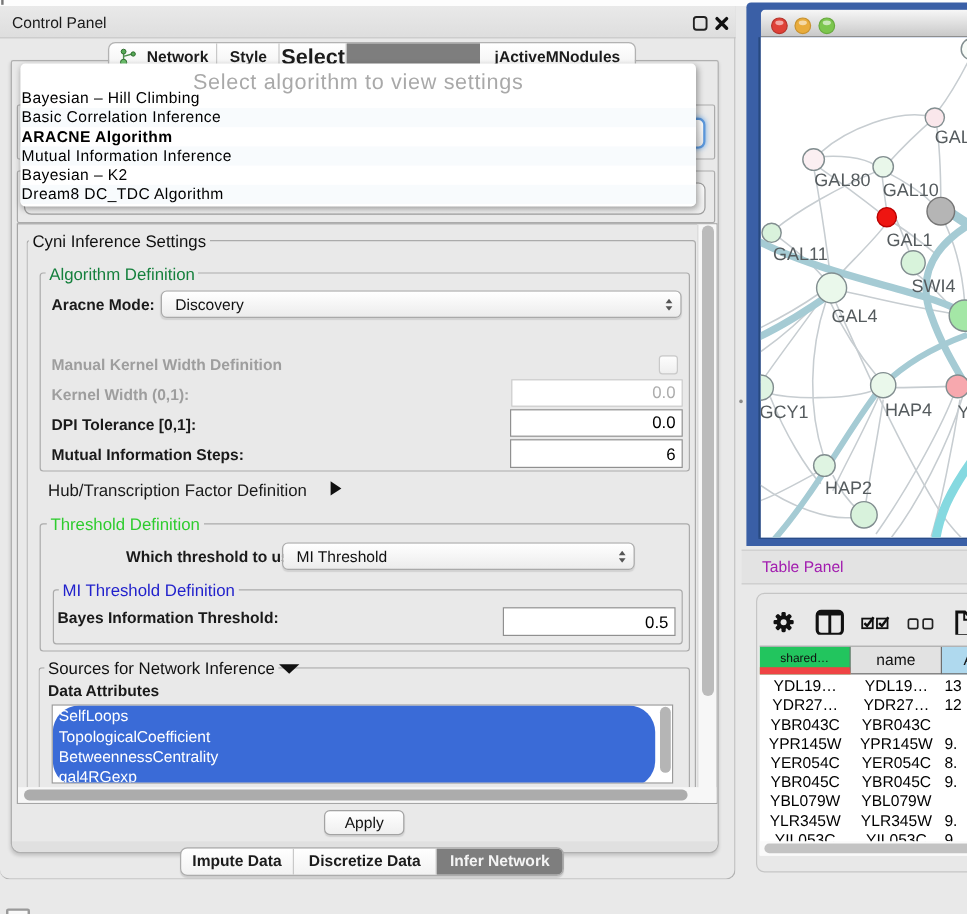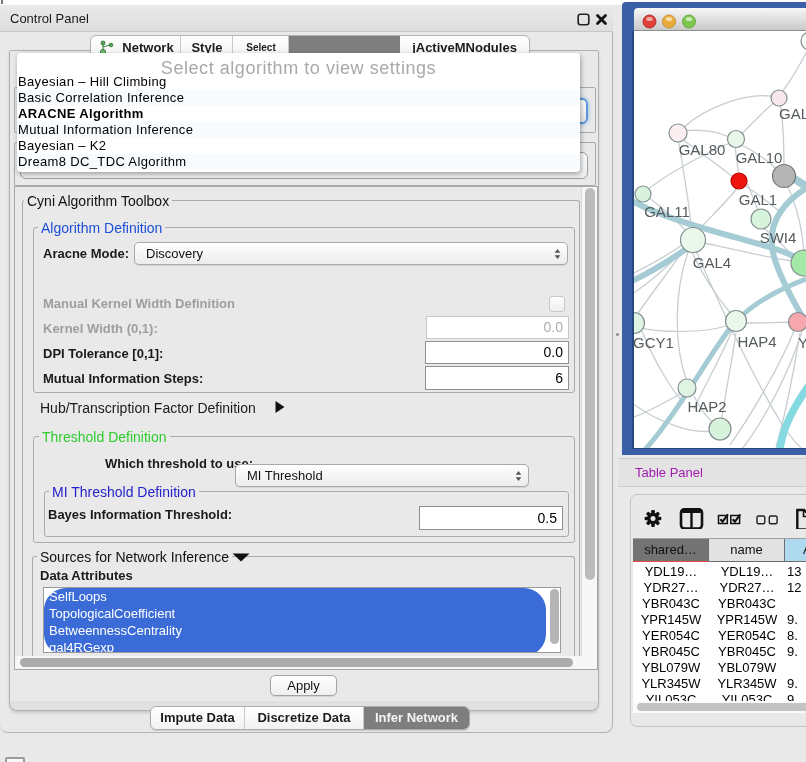--- a/index.html
+++ b/index.html
@@ -49,44 +49,44 @@
     <div class="abs" style="left:142px;top:0;width:56px;height:24px;border-right:1px solid #C9C9C9;box-sizing:border-box;"></div>
     <div class="abs" style="left:198px;top:0;width:111px;height:24px;background:#7E7E7E;"></div>
     <svg class="abs" style="left:8px;top:4px;" width="15" height="16" viewBox="0 0 15 16">
       <path d="M4 4 L4 11 M4 7 L11 5" stroke="#4E8E4E" stroke-width="1.2" fill="none"></path>
       <circle cx="4" cy="3" r="2" fill="#57A957" stroke="#2C6B2C" stroke-width="0.8"></circle>
       <circle cx="4" cy="12" r="2.6" fill="#6CBF6C" stroke="#2C6B2C" stroke-width="0.8"></circle>
       <circle cx="12" cy="5" r="1.8" fill="#57A957" stroke="#2C6B2C" stroke-width="0.8"></circle>
     </svg>
     <div class="abs" style="left:27px;top:0;width:60px;text-align:center;line-height:23px;font-size:13px;font-weight:bold;color:#1C1C1C;">Network</div>
     <div class="abs" style="left:90px;top:0;width:52px;text-align:center;line-height:23px;font-size:13px;font-weight:bold;color:#1C1C1C;">Style</div>
-    <div class="abs" style="left:142px;top:0;width:56px;text-align:center;line-height:23px;font-size:10px;font-weight:bold;color:#1C1C1C;">Select</div>
+    <div class="abs" style="left:142px;top:0;width:56px;text-align:center;line-height:23px;font-size:18px;font-weight:bold;color:#1C1C1C;">Select</div>
     <div class="abs" style="left:198px;top:0;width:111px;text-align:left;line-height:23px;font-size:11px;font-weight:bold;color:#F4F4F4;margin-top:48px;">Cyni Toolbox</div>
     <div class="abs" style="left:309px;top:0;width:129px;text-align:center;line-height:23px;font-size:13px;font-weight:bold;color:#1C1C1C;">jActiveMNodules</div>
   </div>
 
   <div class="tbox" style="left:14px;top:87px;width:580px;height:44px;border-radius:2px;"></div>
   <div class="abs" style="left:20px;top:98px;width:568px;height:26px;border-radius:6px;background:linear-gradient(#FFF,#E9E9E9);border:2px solid #5B97DB;box-shadow:0 0 4px #7FB3E8;box-sizing:border-box;"></div>
 
   <div class="tbox" style="left:14px;top:142px;width:580px;height:42px;border-radius:2px;"></div>
   <div class="abs" style="left:20px;top:152px;width:568px;height:27px;border-radius:6px;background:linear-gradient(#FCFCFC,#EDEDED);border:1px solid #9E9E9E;box-sizing:border-box;"></div>
 
   <div class="abs" style="left:14px;top:186px;width:584px;height:484px;border:1px solid #A6A6A6;background:#E9E9E9;box-sizing:border-box;"></div>
 
   <div class="abs" style="left:581px;top:187px;width:16px;height:482px;background:#F7F7F7;border-left:1px solid #D8D8D8;box-sizing:border-box;"></div>
   <div class="abs" style="left:585px;top:188px;width:10px;height:392px;background:#BBBBBB;border-radius:5px;"></div>
 
   <div class="abs" style="left:15px;top:656px;width:582px;height:13px;background:#F7F7F7;"></div>
   <div class="abs" style="left:20px;top:658px;width:553px;height:9px;background:#ACACAC;border-radius:5px;"></div>
 
   <div class="tbox" style="left:22px;top:200px;width:556px;height:455px;border-bottom:none;border-radius:3px 3px 0 0;"></div>
-  <div class="tcap" style="left:24px;top:193px;">Cyni Algorithm Toolbox</div>
+  <div class="tcap" style="left:24px;top:193px;">Cyni Inference Settings</div>
 
   <div class="tbox" style="left:33px;top:227px;width:540px;height:164px;"></div>
-  <div class="tcap" style="left:38px;top:220px;color:#1d4ed8;">Algorithm Definition</div>
+  <div class="tcap" style="left:38px;top:220px;color:#15803d;">Algorithm Definition</div>
 
   <div class="lbl" style="left:43px;top:246px;">Aracne Mode:</div>
   <div class="combo" style="left:134px;top:242px;width:432px;height:21px;">
       <span class="ct">Discovery</span>
     <svg class="carr" viewBox="0 0 7 10">
         <path d="M3.5 0 L6.3 3.7 H0.7 Z" fill="#555"></path>
         <path d="M3.5 10 L6.3 6.3 H0.7 Z" fill="#555"></path>
       </svg>
   </div>
   <div class="lbl dis" style="left:43px;top:296px;">Manual Kernel Width Definition</div>
@@ -105,21 +105,21 @@
     </div>
 
   <div class="abs" style="left:40px;top:400px;font-size:14px;color:#1A1A1A;white-space:nowrap;">Hub/Transcription Factor Definition</div>
   <svg class="abs" style="left:274px;top:400px;" width="12" height="14" viewBox="0 0 12 14">
       <path d="M1.5 1 L10.5 7 L1.5 13 Z" fill="#111"></path>
     </svg>
 
   <div class="tbox" style="left:33px;top:436px;width:540px;height:105px;"></div>
   <div class="tcap" style="left:39px;top:429px;color:#2ECC2E;">Threshold Definition</div>
   <div class="lbl" style="left:81px;top:456px;margin-left:24px;">Which threshold to use:</div>
-  <div class="combo" style="left:235px;top:452px;width:292px;height:21px;margin-top:12px;">
+  <div class="combo" style="left:235px;top:452px;width:292px;height:21px;">
       <span class="ct">MI Threshold</span>
     <svg class="carr" viewBox="0 0 7 10">
         <path d="M3.5 0 L6.3 3.7 H0.7 Z" fill="#555"></path>
         <path d="M3.5 10 L6.3 6.3 H0.7 Z" fill="#555"></path>
       </svg>
   </div>
   <div class="tbox" style="left:44px;top:491px;width:523px;height:44px;"></div>
   <div class="tcap" style="left:49px;top:484px;color:#2222CC;">MI Threshold Definition</div>
   <div class="lbl" style="left:48px;top:507px;">Bayes Information Threshold:</div>
   <div class="tf" style="left:419px;top:506px;width:142px;height:22px;">
@@ -287,21 +287,21 @@
       <rect x="113" y="8" width="7.8" height="7.8" rx="1.5" stroke-width="1.4" stroke="#222"></rect>
       <rect x="125.3" y="8" width="7.8" height="7.8" rx="1.5" stroke-width="1.4" stroke="#222"></rect>
     </g>
 
     <path d="M153.3 2 L160 2 L166.5 8 L166.5 21.5 L153.3 21.5 Z" fill="none" stroke="#111" stroke-width="2.4"></path>
     <path d="M159.5 2 L159.5 8.5 L166.5 8.5" fill="none" stroke="#111" stroke-width="1.6"></path>
   </svg>
 
   <div class="abs" style="left:633px;top:538px;width:173px;height:174px;background:#FFF;overflow:hidden;border-top:1px solid #9F9F9F;">
 
-    <div class="abs" style="left:0;top:0;width:76px;height:23px;background:#737373;border-right:1px solid #6E6E6E;border-bottom:1px solid #ef4444;box-sizing:border-box;text-align:center;font-size:13px;line-height:22px;color:#111;">shared…</div>
+    <div class="abs" style="left:0;top:0;width:76px;height:23px;background:#22c55e;border-right:1px solid #6E6E6E;border-bottom:6px solid #ef4444;box-sizing:border-box;text-align:center;font-size:10px;line-height:22px;color:#111;">shared…</div>
     <div class="abs" style="left:76px;top:0;width:76px;height:23px;background:#E2E2E2;border-right:1px solid #6E6E6E;border-bottom:1px solid #6F6F6F;box-sizing:border-box;text-align:center;font-size:13px;line-height:22px;color:#111;">name</div>
     <div class="abs" style="left:152px;top:0;width:60px;height:23px;background:#AFD9EE;border-bottom:1px solid #6F6F6F;box-sizing:border-box;font-size:13px;line-height:22px;color:#111;padding-left:18px;">Av</div>
 
     <div class="abs" style="left:0;top:25px;width:76px;font-size:13px;line-height:16px;color:#000;text-align:center;">
       YDL19…<br>YDR27…<br>YBR043C<br>YPR145W<br>YER054C<br>YBR045C<br>YBL079W<br>YLR345W<br>YIL053C
     </div>
     <div class="abs" style="left:76px;top:25px;width:76px;font-size:13px;line-height:16px;color:#000;text-align:center;">
       YDL19…<br>YDR27…<br>YBR043C<br>YPR145W<br>YER054C<br>YBR045C<br>YBL079W<br>YLR345W<br>YIL053C
     </div>
     <div class="abs" style="left:154px;top:25px;width:40px;font-size:13px;line-height:16px;color:#000;">

